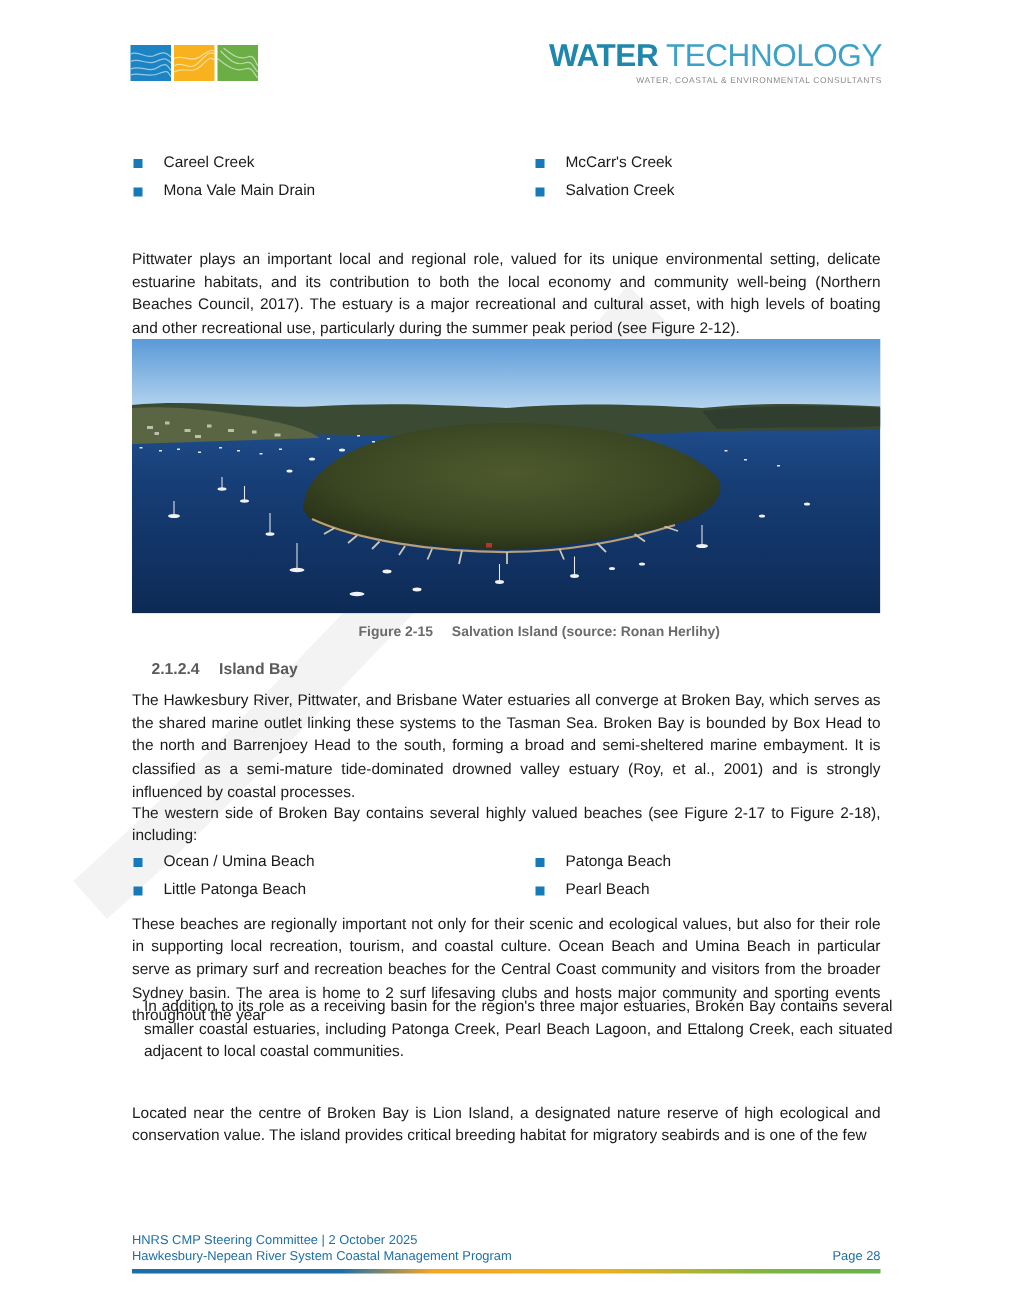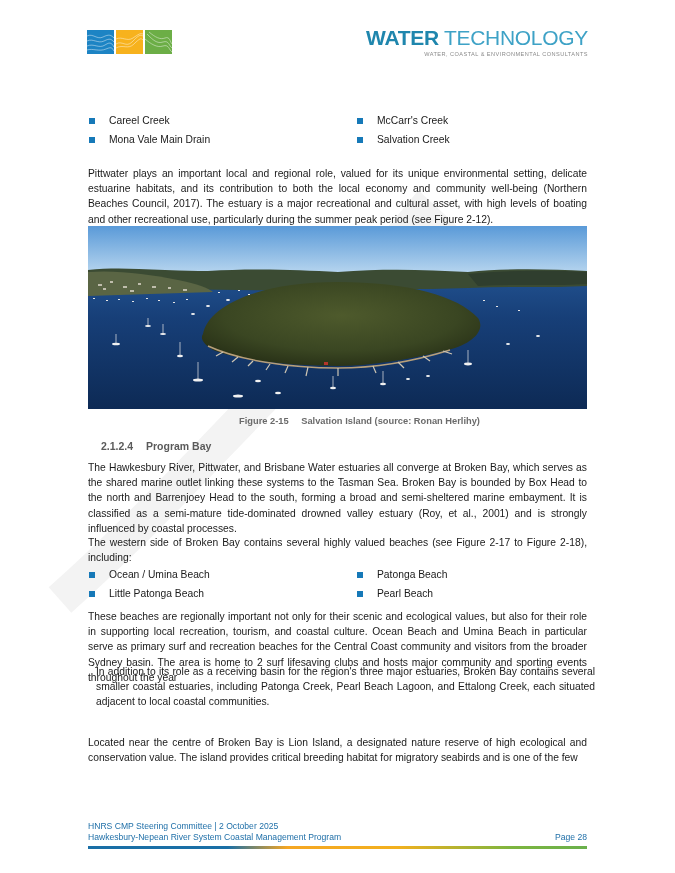--- a/index.html
+++ b/index.html
@@ -82,21 +82,21 @@
   </div>
 
   <div class="brand">
     <div class="brand-name">
       <span class="b1">WATER</span>
       <span class="b2">TECHNOLOGY</span>
     </div>
     <div class="brand-tag">WATER, COASTAL &amp; ENVIRONMENTAL CONSULTANTS</div>
   </div>
 
-  <div class="bullets" style="top:101px;margin-top:12px;">
+  <div class="bullets" style="top:101px;">
     <div class="bullet">
         <span class="sq"></span>
         <span>Careel Creek</span>
       </div>
     <div class="bullet">
         <span class="sq"></span>
         <span>McCarr's Creek</span>
       </div>
     <div class="bullet">
         <span class="sq"></span>
@@ -218,21 +218,21 @@
     </svg>
   </div>
 
   <div class="caption">
     <span class="num">Figure 2-15</span>
     <span>Salvation Island (source: Ronan Herlihy)</span>
   </div>
 
   <div class="heading">
     <span class="hnum">2.1.2.4</span>
-    <span>Program Bay</span>
+    <span>Island Bay</span>
   </div>
 
   <p class="para" style="top:460px; margin:0;">The Hawkesbury River, Pittwater, and Brisbane Water estuaries all converge at Broken Bay, which serves as the shared marine outlet linking these systems to the Tasman Sea. Broken Bay is bounded by Box Head to the north and Barrenjoey Head to the south, forming a broad and semi-sheltered marine embayment. It is classified as a semi-mature tide-dominated drowned valley estuary (Roy, et al., 2001) and is strongly influenced by coastal processes.</p>
   <p class="para" style="top:535px; margin:0;">The western side of Broken Bay contains several highly valued beaches (see Figure 2-17 to Figure 2-18), including:</p>
 
   <div class="bullets" style="top:567px;">
     <div class="bullet">
         <span class="sq"></span>
         <span>Ocean / Umina Beach</span>
       </div>

